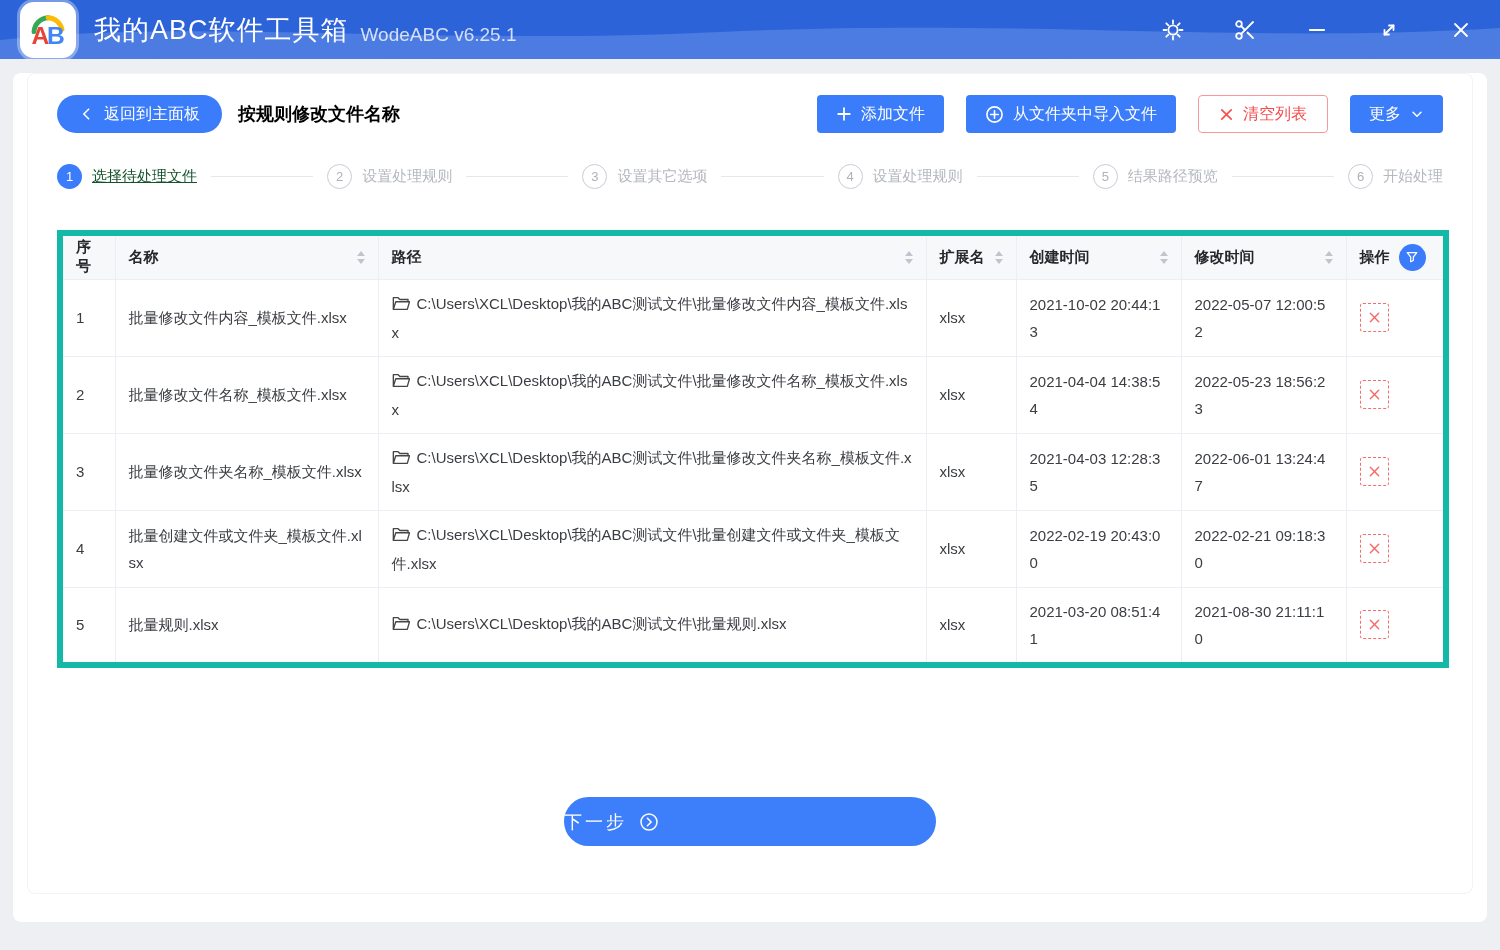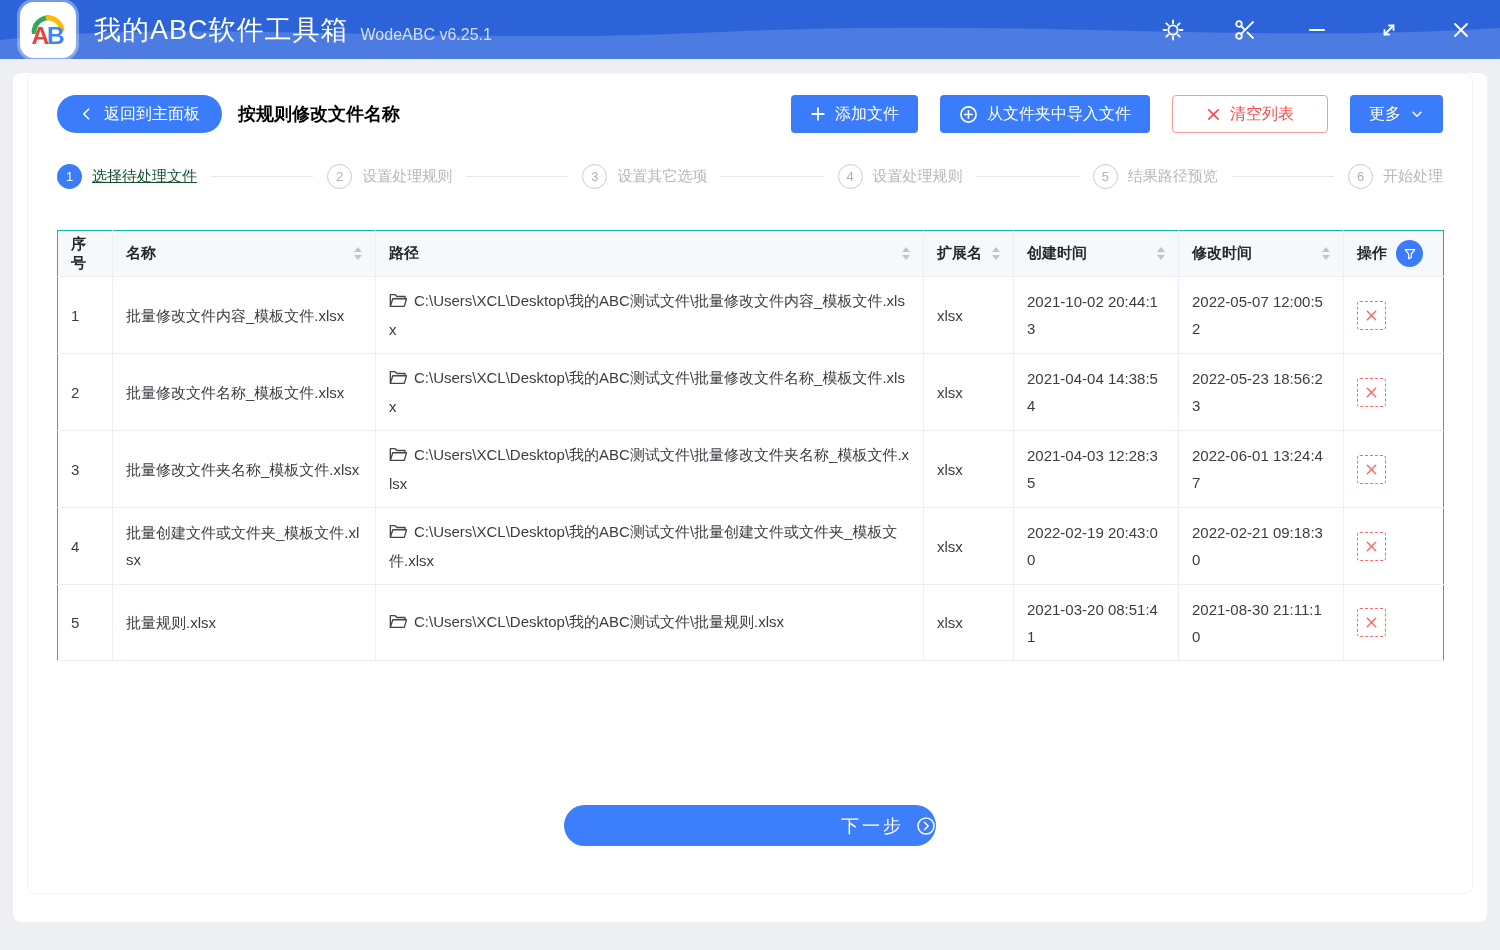--- a/index.html
+++ b/index.html
@@ -5,75 +5,75 @@
   * { margin:0; padding:0; box-sizing:border-box; }
   html,body { width:1500px; height:950px; overflow:hidden; }
   body { font-family:"Liberation Sans","DejaVu Sans",sans-serif; background:#edeff3; }
 
   
   .titlebar { position:relative; height:59px; background:#2d63d9; overflow:hidden; }
   .titlebar .wave { position:absolute; left:0; top:0; width:100%; height:78px; }
   .tb-inner { position:relative; z-index:2; height:100%; display:flex; align-items:center; padding:0 26px 0 20px; }
   .logo { width:56px; height:56px; background:#fff; border-radius:14px; box-shadow:0 0 0 3px rgba(255,255,255,.35); display:flex; align-items:center; justify-content:center; }
   .app-title { color:#fff; font-size:27px; font-weight:normal; margin-left:18px; letter-spacing:1px; }
-  .app-version { color:rgba(255,255,255,.78); font-size:16px; margin-left:12px; margin-top:10px; }
+  .app-version { color:rgba(255,255,255,.78); font-size:19px; margin-left:12px; margin-top:10px; }
   .tb-controls { margin-left:auto; display:flex; align-items:center; gap:46px; }
   .tb-btn { width:26px; height:26px; display:flex; align-items:center; justify-content:center; cursor:pointer; }
   .tb-btn svg { stroke:#fff; fill:none; stroke-width:1.8; stroke-linecap:round; stroke-linejoin:round; }
 
   
   .card { margin:10px 13px 13px; height:849px; background:#fff; border-radius:8px; }
   .card-inner { margin:14px; height:821px; border:1px solid #f2f3f6; border-radius:8px; padding:21px 29px 0; display:flex; flex-direction:column; }
 
   
   .toolbar { display:flex; align-items:center; }
-  .btn { border:none; cursor:pointer; font-family:inherit; display:inline-flex; align-items:center; justify-content:flex-end; gap:9px; }
+  .btn { border:none; cursor:pointer; font-family:inherit; display:inline-flex; align-items:center; justify-content:flex-start; gap:9px; }
   .btn-back { height:38px; padding:0 22px; border-radius:19px; background:#3b7cfa; color:#fff; font-size:16px; }
   .page-title { font-size:18px; font-weight:bold; color:#000000; margin-left:16px; }
   .toolbar-right { margin-left:auto; display:flex; gap:22px; }
   .btn-primary { height:38px; padding:0 19px; border-radius:4px; background:#3b7cfa; color:#fff; font-size:16px; }
-  .btn-danger { height:38px; padding:0 33px; border-radius:4px; background:#fff; color:#f54c4c; font-size:16px; border:1px solid #f59a96; }
+  .btn-danger { height:38px; padding:0 20px; border-radius:4px; background:#fff; color:#f54c4c; font-size:16px; border:1px solid #f59a96; }
   .btn svg.wicon { stroke:#fff; fill:none; stroke-width:1.7; stroke-linecap:round; stroke-linejoin:round; }
   .btn svg.ricon { stroke:#f54c4c; fill:none; stroke-width:1.7; stroke-linecap:round; }
 
   
   .steps { display:flex; align-items:center; margin-top:31px; }
   .step { display:flex; align-items:center; flex:none; }
   .step-circle { width:25px; height:25px; border-radius:50%; display:flex; align-items:center; justify-content:center; font-size:13px; flex:none; }
   .step.active .step-circle { background:#3b7cfa; color:#fff; }
   .step:not(.active) .step-circle { background:#fff; border:1px solid #c8ccd4; color:#adb1b8; }
   .step-label { margin-left:10px; font-size:15px; white-space:nowrap; }
   .step.active .step-label { color:#14532d;text-decoration:underline; }
   .step:not(.active) .step-label { color:#b4b8bf; }
   .step-line { flex:1 1 auto; height:1px; background:#e4e7ed; margin:0 14px; min-width:28px; }
 
   
   .tablewrap { margin-top:41px; }
-  table { width:100%; border-collapse:collapse; table-layout:fixed; border:1px solid #14b8a6; }
+  table { width:100%; border-collapse:collapse; table-layout:fixed; border:6px solid #14b8a6; }
   th, td { border-right:1px solid #ebeef5; border-bottom:1px solid #ebeef5; padding:10px 13px; font-size:15px; text-align:left; vertical-align:middle; }
   th:last-child, td:last-child { border-right:none; }
   thead th { background:#f7f8fa; color:#25272b; font-weight:bold; height:46px; padding-top:0; padding-bottom:0; }
   .th-inner { display:flex; align-items:center; }
   tbody tr { height:76px; }
   tbody td { color:#3a3d42; line-height:27px; }
   td.wrap { word-break:break-all; }
   .caret { display:inline-flex; flex-direction:column; gap:3px; margin-left:auto; }
   .caret i { width:0; height:0; border-left:4px solid transparent; border-right:4px solid transparent; }
   .caret .up { border-bottom:5px solid #c0c4cc; }
   .caret .down { border-top:5px solid #c0c4cc; }
   .filter-btn { width:27px; height:27px; border-radius:50%; background:#3b7cfa; display:inline-flex; align-items:center; justify-content:center; margin-left:9px; cursor:pointer; flex:none; }
   .folder-ico { display:inline-block; vertical-align:-2px; margin-right:7px; }
   .del-btn { width:29px; height:29px; background:#fff; border:1px dashed #f56c6c; border-radius:3px; display:flex; align-items:center; justify-content:center; cursor:pointer; }
   tr.summary { height:50px; }
   tr.summary td { border-right:none; color:#3a3d42; }
   tr.summary td:first-child { border-right:1px solid #ebeef5; }
 
   
   .footer { margin-top:auto; display:flex; justify-content:center; padding-bottom:47px; }
-  .btn-next { width:372px; height:41px; border-radius:25px; background:#3d7efb; color:#fff; font-size:18px; letter-spacing:3px; gap:12px; }
+  .btn-next { width:372px; height:49px; border-radius:25px; background:#3d7efb; color:#fff; font-size:18px; letter-spacing:3px; gap:12px; }
 </style>
 </head>
 <body>
 
 <div class="titlebar">
   <svg class="wave" viewBox="0 0 1500 78" preserveAspectRatio="none">
     <path d="M0,40 C200,18 420,46 720,32 C1020,18 1240,44 1500,28 L1500,78 L0,78 Z" fill="#4c7ce1"></path>
     <path d="M0,62 C300,48 700,70 1000,60 C1250,52 1400,62 1500,56 L1500,78 L0,78 Z" fill="#5080e2" opacity="0.6"></path>
   </svg>
   <div class="tb-inner">

